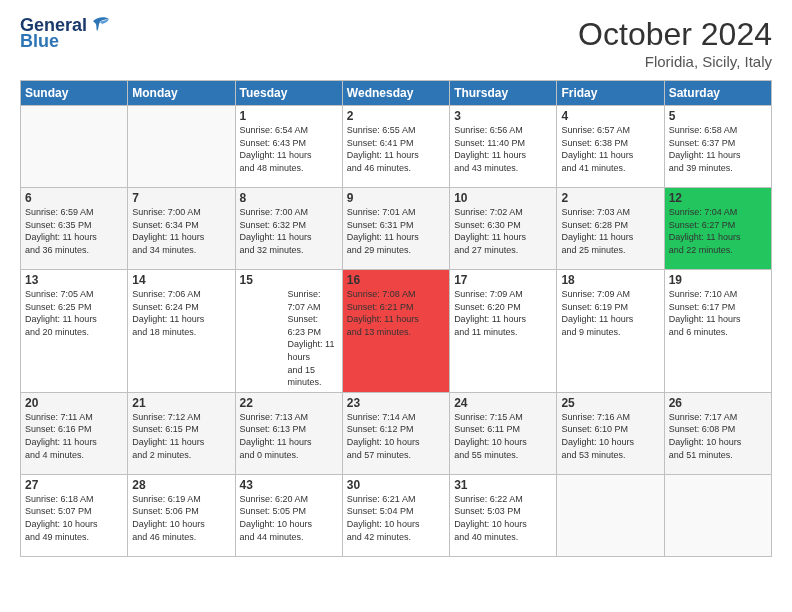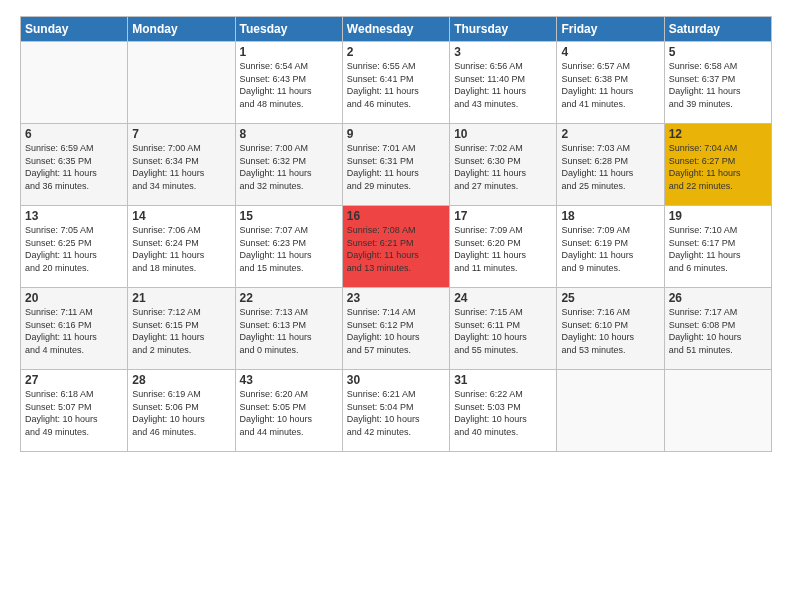--- a/index.html
+++ b/index.html
@@ -86,20 +86,38 @@
       line-height: 1.4;
     }
     .empty-cell {
       background: #f9f9f9 !important;
     }
   </style>
 </head>
 <body>
 
 <div class="container">
+  <div class="header">
+    <div class="logo">
+      <div style="display:flex;flex-direction:column;align-items:flex-start;">
+        <div style="display:flex;align-items:center;">
+          <span class="logo-text">General</span>
+          <svg width="22" height="22" viewBox="0 0 22 22" style="margin-left:2px;margin-top:-4px;">
+            <path d="M4 8 C8 4, 16 3, 20 6 C17 7, 13 6, 11 9 C9 12, 10 16, 8 18 C7 15, 8 11, 6 10 Z" fill="#2e75b6"></path>
+            <path d="M11 9 C13 7, 17 8, 20 6 C19 9, 16 10, 13 11 Z" fill="#5b9bd5"></path>
+          </svg>
+        </div>
+        <span class="logo-text" style="color:#2e75b6;margin-top:-4px;">Blue</span>
+      </div>
+    </div>
+    <div class="title-section">
+      <div class="month-title">October 2024</div>
+      <div class="location">Floridia, Sicily, Italy</div>
+    </div>
+  </div>
 
   <table class="calendar">
     <thead>
       <tr>
         <th>Sunday</th>
         <th>Monday</th>
         <th>Tuesday</th>
         <th>Wednesday</th>
         <th>Thursday</th>
         <th>Friday</th>
@@ -182,21 +200,21 @@
 Daylight: 11 hours
 and 27 minutes.</div>
           </td>
           <td style="background: rgb(245, 245, 245);">
             <span class="day-num">2</span>
             <div class="day-info" style="white-space: pre-line;">Sunrise: 7:03 AM
 Sunset: 6:28 PM
 Daylight: 11 hours
 and 25 minutes.</div>
           </td>
-          <td style="background: #eab308;">
+          <td style="background: #22c55e;">
             <span class="day-num">12</span>
             <div class="day-info" style="white-space: pre-line;">Sunrise: 7:04 AM
 Sunset: 6:27 PM
 Daylight: 11 hours
 and 22 minutes.</div>
           </td>
         </tr>
         <tr>
           <td style="background: rgb(255, 255, 255);">
             <span class="day-num">13</span>
@@ -207,21 +225,21 @@
           </td>
           <td style="background: rgb(255, 255, 255);">
             <span class="day-num">14</span>
             <div class="day-info" style="white-space: pre-line;">Sunrise: 7:06 AM
 Sunset: 6:24 PM
 Daylight: 11 hours
 and 18 minutes.</div>
           </td>
           <td style="background: rgb(255, 255, 255);">
             <span class="day-num">15</span>
-            <div class="day-info" style="white-space: pre-line;">Sunrise: 7:07 AM
+            <div class="day-info" style="white-space: pre-line; margin-left: 48px;">Sunrise: 7:07 AM
 Sunset: 6:23 PM
 Daylight: 11 hours
 and 15 minutes.</div>
           </td>
           <td style="background: #ef4444;">
             <span class="day-num">16</span>
             <div class="day-info" style="white-space: pre-line;">Sunrise: 7:08 AM
 Sunset: 6:21 PM
 Daylight: 11 hours
 and 13 minutes.</div>

